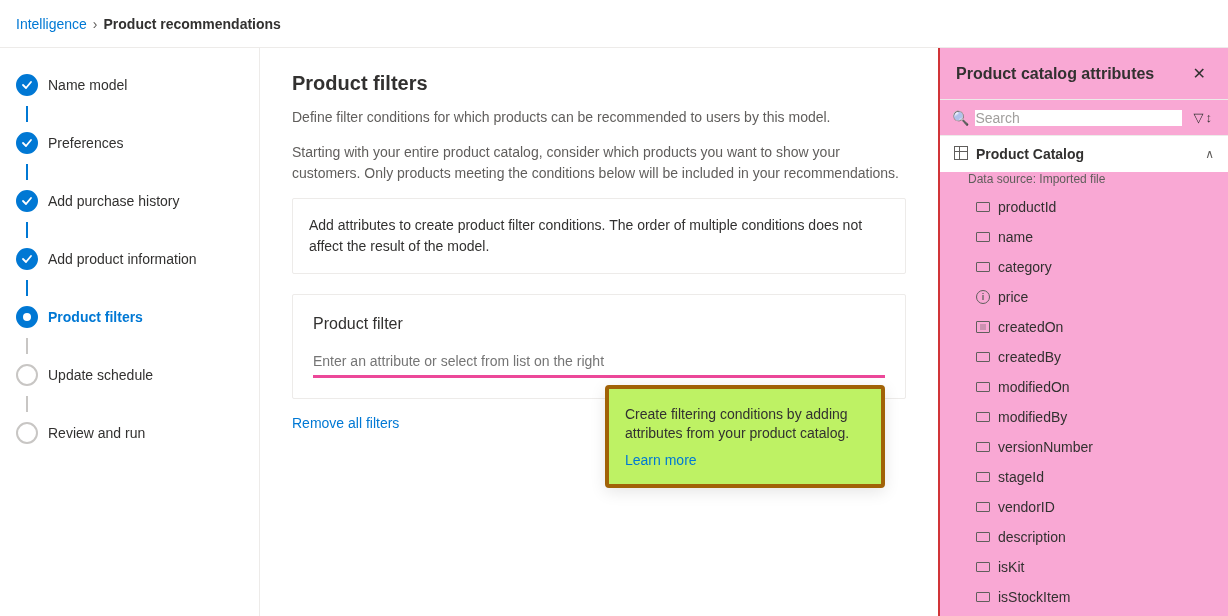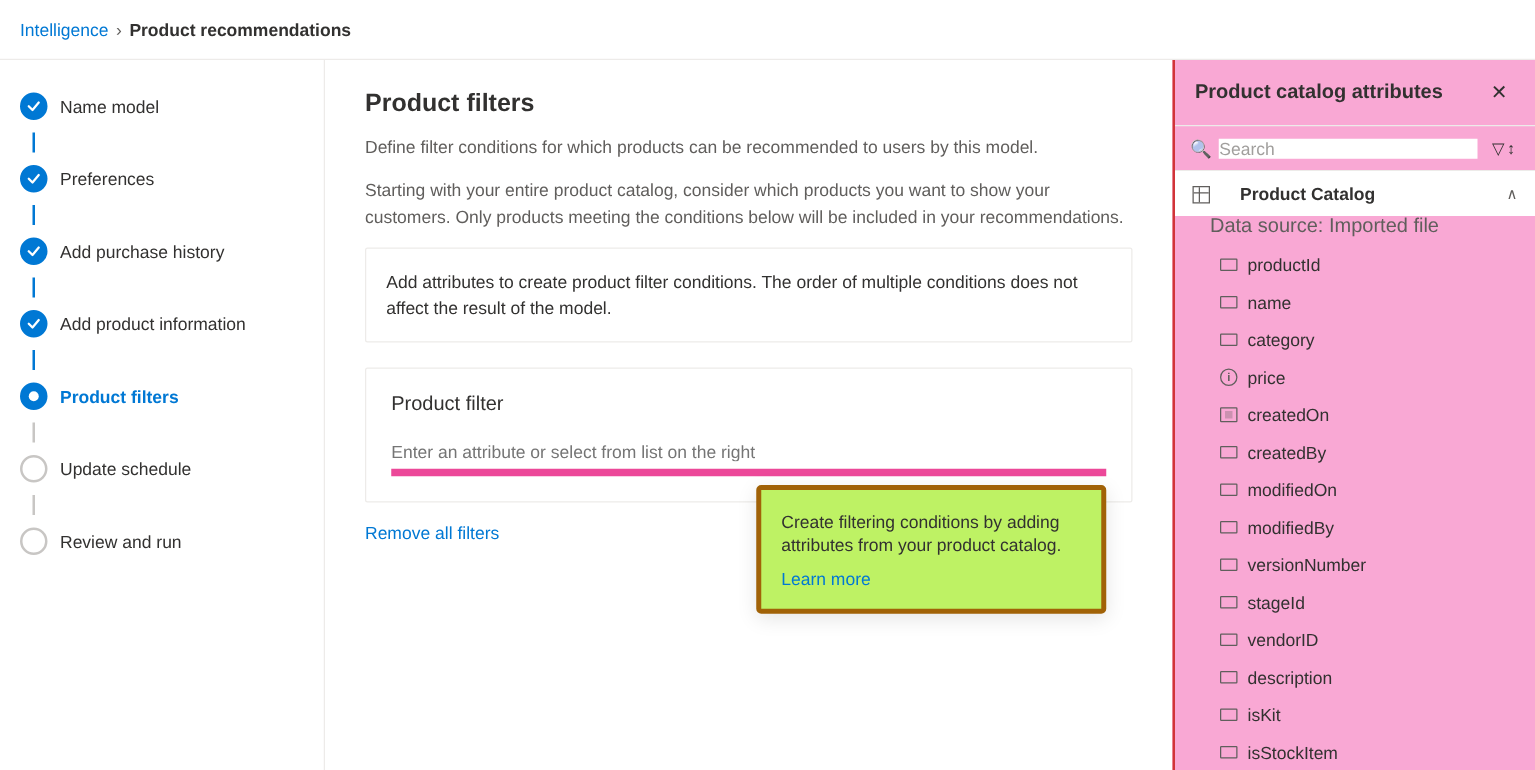--- a/index.html
+++ b/index.html
@@ -135,21 +135,21 @@
     .filter-section-title {
       font-size: 16px;
       font-weight: 400;
       margin-bottom: 14px;
       color: #323130;
     }
     .filter-input-wrapper {
       display: flex;
       align-items: center;
       border: none;
-      border-bottom: 6px solid #ec4899;
+      border-bottom: 3px solid #ec4899;
       padding: 6px 0;
     }
     .filter-input {
       border: none;
       outline: none;
       width: 100%;
       font-size: 14px;
       color: #a19f9d;
       background: transparent;
     }
@@ -259,30 +259,30 @@
     .catalog-header {
       display: flex;
       align-items: center;
       justify-content: space-between;
       padding: 10px 14px;
       cursor: pointer;
       background: #fff;
     }
     .catalog-header-left {
       display: flex;
-      align-items: flex-end;
-      gap: 24px;
+      align-items: flex-start;
+      gap: 8px;
     }
     .catalog-name {
       font-size: 14px;
       font-weight: 600;
       color: #323130;
     }
     .catalog-source {
-      font-size: 16px;
+      font-size: 12px;
       color: #605e5c;
       padding-left: 28px;
       padding-bottom: 6px;
     }
 
     .catalog-attr {
       display: flex;
       align-items: center;
       padding: 7px 14px 7px 36px;
       cursor: pointer;

